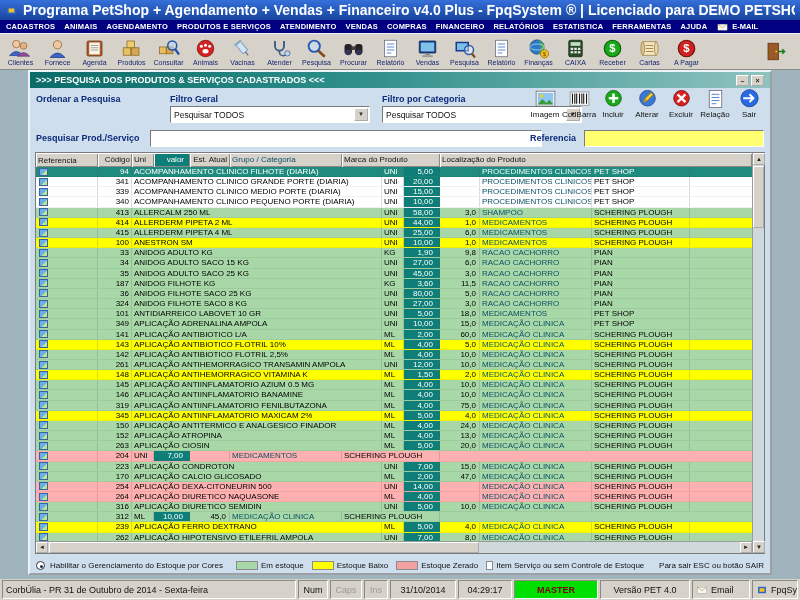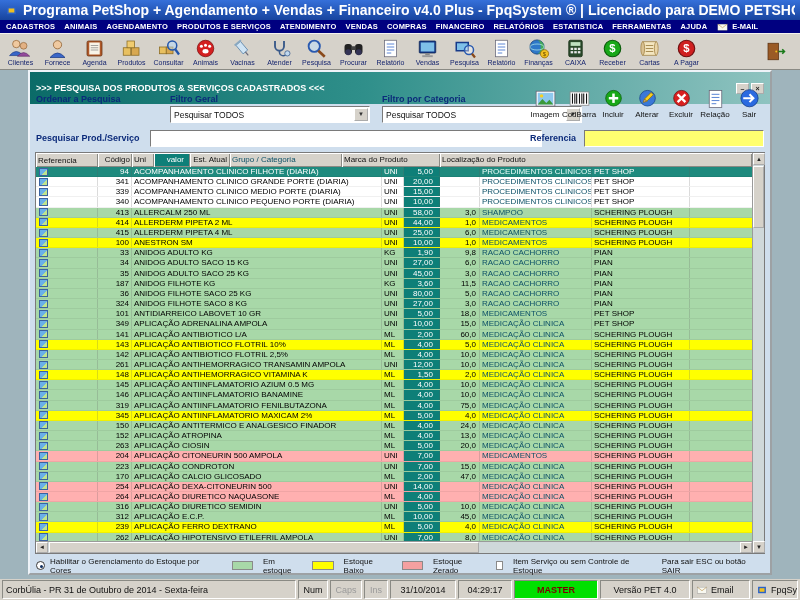--- a/index.html
+++ b/index.html
@@ -16,21 +16,21 @@
 .menu-email{display:flex;align-items:center;gap:3px;font-size:7.5px;font-weight:bold;cursor:default}
 .menu-email svg{width:13px;height:10px}
 
 .toolbar{position:absolute;left:0;top:33px;width:800px;height:37px;background:#d6d2ca;border-top:1px solid #f4f2ee;border-bottom:1px solid #8a8a84;display:flex;align-items:stretch;padding:1px 2px}
 .tbtn{width:37px;display:flex;flex-direction:column;align-items:center;justify-content:center;cursor:pointer;flex:none}
 .tbtn .ico{width:27px;height:21px}
 .tlabel{font-size:7px;color:#15246e;line-height:7px;white-space:nowrap}
 .tbtn.last{margin-left:auto;margin-right:4px}
 
 .panel{position:absolute;left:28px;top:70px;width:744px;height:505px;background:#cfdeed;border:2px outset #eef3f8}
-.panel-title{position:absolute;left:0;top:0;right:0;height:16px;background:linear-gradient(90deg,var(--panel-title,#0b6b68),#2f8f8a 45%,#8fc3c0);color:#fff;font-size:9px;font-weight:bold;display:flex;align-items:center;padding:16px 6px}
+.panel-title{position:absolute;left:0;top:0;right:0;height:16px;background:linear-gradient(90deg,var(--panel-title,#0b6b68),#2f8f8a 45%,#8fc3c0);color:#fff;font-size:9px;font-weight:bold;display:flex;align-items:center;padding:8px 6px}
 .pt-buttons{margin-left:auto;display:flex;gap:2px}
 .pt-btn{width:13px;height:11px;background:#d6d2ca;border:1px outset #fff;font-size:7px;line-height:9px;text-align:center;color:#222;cursor:pointer}
 .flabel{position:absolute;font-size:9px;font-weight:bold;color:#0b2a7a;white-space:nowrap}
 .combo{position:absolute;height:17px;background:#fff;border:1px solid;border-color:#7a7a7a #fff #fff #7a7a7a;display:flex;align-items:center;cursor:pointer}
 .combo .cval{flex:1;font-size:8.5px;padding:0 3px;white-space:nowrap;overflow:hidden;color:#111}
 .combo .carr{width:14px;height:13px;margin-right:1px;background:#d6d2ca;border:1px outset #fff;font-size:6px;line-height:11px;text-align:center;color:#333;flex:none}
 #lbl-order{left:6px;top:22px}   #combo-order{left:6px;top:34px;width:122px}
 #lbl-general{left:140px;top:22px} #combo-general{left:140px;top:34px;width:200px}
 #lbl-category{left:352px;top:22px} #combo-category{left:352px;top:34px;width:200px}
 .actions{position:absolute;top:16px;right:4px;display:flex}
@@ -67,21 +67,21 @@
 .vscroll{position:absolute;right:0;top:0;width:12px;height:400px;background:#cfd8da;border-left:1px solid #9a9a9a}
 .sarr{position:absolute;left:0;width:12px;height:12px;background:#d6d2ca;border:1px outset #fff;font-size:6px;line-height:10px;text-align:center;color:#222;cursor:pointer}
 .vthumb{position:absolute;left:0;top:13px;width:11px;height:62px;background:#d6d2ca;border:1px outset #fff;cursor:grab}
 .hscroll{position:absolute;left:0;bottom:0;width:716px;height:12px;background:#cfd8da;border-top:1px solid #9a9a9a}
 .hthumb{position:absolute;left:13px;top:0;width:430px;height:11px;background:#d6d2ca;border:1px outset #fff;cursor:grab}
 .harr{position:absolute;top:0;width:12px;height:11px;background:#d6d2ca;border:1px outset #fff;font-size:6px;line-height:9px;text-align:center;color:#222;cursor:pointer}
 
 .legend{position:absolute;left:6px;right:6px;top:487px;height:13px;display:flex;align-items:center;gap:5px;font-size:8px;color:#111}
 .radio{width:9px;height:9px;border-radius:50%;background:#fff;border:1px solid #3a3a3a;position:relative;flex:none;cursor:pointer}
 .radio::after{content:"";position:absolute;left:2.5px;top:2.5px;width:3px;height:3px;border-radius:50%;background:#103060}
-.lgi{display:inline-flex;align-items:center;gap:10px}
+.lgi{display:inline-flex;align-items:flex-end;gap:3px}
 .lsw{display:inline-block;height:9px;border:1px solid #8a8a8a}
 .exit-hint{margin-left:auto}
 
 .statusbar{position:absolute;left:0;top:579px;width:800px;height:21px;background:#d6d2ca;display:flex;gap:2px;padding:1px 2px;align-items:stretch}
 .sb{border:1px solid;border-color:#8a8a84 #fff #fff #8a8a84;font-size:9px;display:flex;align-items:center;padding:0 3px;white-space:nowrap;overflow:hidden;color:#111}
 .sb1{width:294px}.sb2{width:30px;justify-content:center}.sb3{width:32px;justify-content:center;color:#9a9a9a}
 .sb4{width:24px;justify-content:center;color:#9a9a9a}.sb5{width:66px;justify-content:center}
 .sb6{width:54px;justify-content:center}
 .sb7{width:84px;justify-content:center;background:var(--master-bg,#00e000);color:#7a0000;font-weight:bold}
 .sb8{width:90px;justify-content:center}.sb9{width:58px;gap:3px}.sb10{flex:1;gap:3px}
@@ -866,21 +866,20 @@
             <div class="gc c-est">20,0</div>
             <div class="gc c-gru">MEDICAÇÃO CLINICA</div>
             <div class="gc c-mar">SCHERING PLOUGH</div>
             <div class="gc c-loc"></div>
           </div>
           <div class="grow st-pink">
             <div class="gc c-ref">
               <span class="rico"></span>
             </div>
             <div class="gc c-cod">204</div>
-            <div class="gc c-desc">APLICAÇÃO CITONEURIN 500 AMPOLA</div>
             <div class="gc c-uni">UNI</div>
             <div class="gc c-val">7,00</div>
             <div class="gc c-est"></div>
             <div class="gc c-gru">MEDICAMENTOS</div>
             <div class="gc c-mar">SCHERING PLOUGH</div>
             <div class="gc c-loc"></div>
           </div>
           <div class="grow st-green">
             <div class="gc c-ref">
               <span class="rico"></span>
@@ -944,21 +943,20 @@
             <div class="gc c-est">10,0</div>
             <div class="gc c-gru">MEDICAÇÃO CLINICA</div>
             <div class="gc c-mar">SCHERING PLOUGH</div>
             <div class="gc c-loc"></div>
           </div>
           <div class="grow st-green">
             <div class="gc c-ref">
               <span class="rico"></span>
             </div>
             <div class="gc c-cod">312</div>
-            <div class="gc c-desc">APLICAÇÃO E.C.P.</div>
             <div class="gc c-uni">ML</div>
             <div class="gc c-val">10,00</div>
             <div class="gc c-est">45,0</div>
             <div class="gc c-gru">MEDICAÇÃO CLINICA</div>
             <div class="gc c-mar">SCHERING PLOUGH</div>
             <div class="gc c-loc"></div>
           </div>
           <div class="grow st-yellow">
             <div class="gc c-ref">
               <span class="rico"></span>

